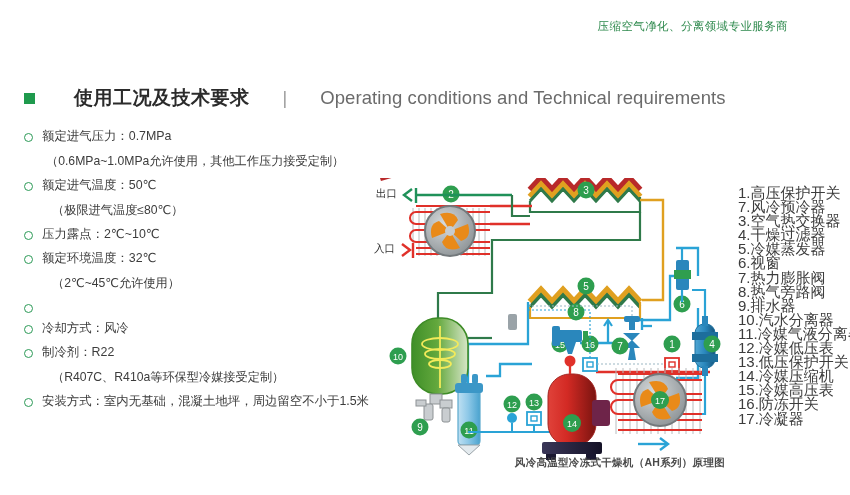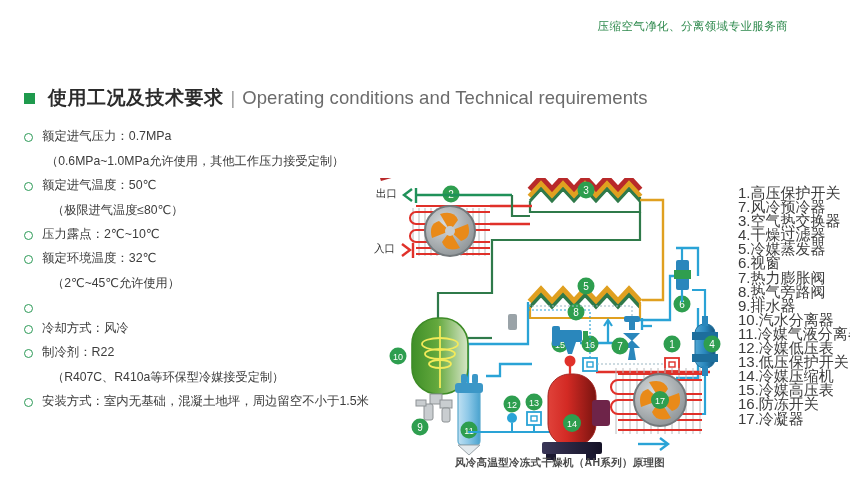--- a/index.html
+++ b/index.html
@@ -27,20 +27,21 @@
     white-space: nowrap;
   }
 
   
   #heading {
     position: absolute;
     left: 24px; top: 85px;
     display: flex;
     align-items: center;
     white-space: nowrap;
+    gap: 26px;
   }
   #heading .sq {
     width: 11px; height: 11px;
     background: #1f9a4d;
     margin-right: 13px;
     flex: 0 0 auto;
   }
   #heading .cn {
     font-size: 19px;
     font-weight: bold;
@@ -108,21 +109,21 @@
     position: absolute;
     left: 380px; top: 178px;
     width: 350px; height: 285px;
   }
   #diagram svg { display: block; }
 
   #caption {
     position: absolute;
     left: 455px; top: 456px;
     width: 270px;
-    text-align: left;
+    text-align: right;
     font-size: 10.5px;
     font-weight: bold;
     color: #4a4a4a;
     letter-spacing: 0.3px;
     white-space: nowrap;
   }
 
   .io-label {
     position: absolute;
     font-size: 10.5px;

